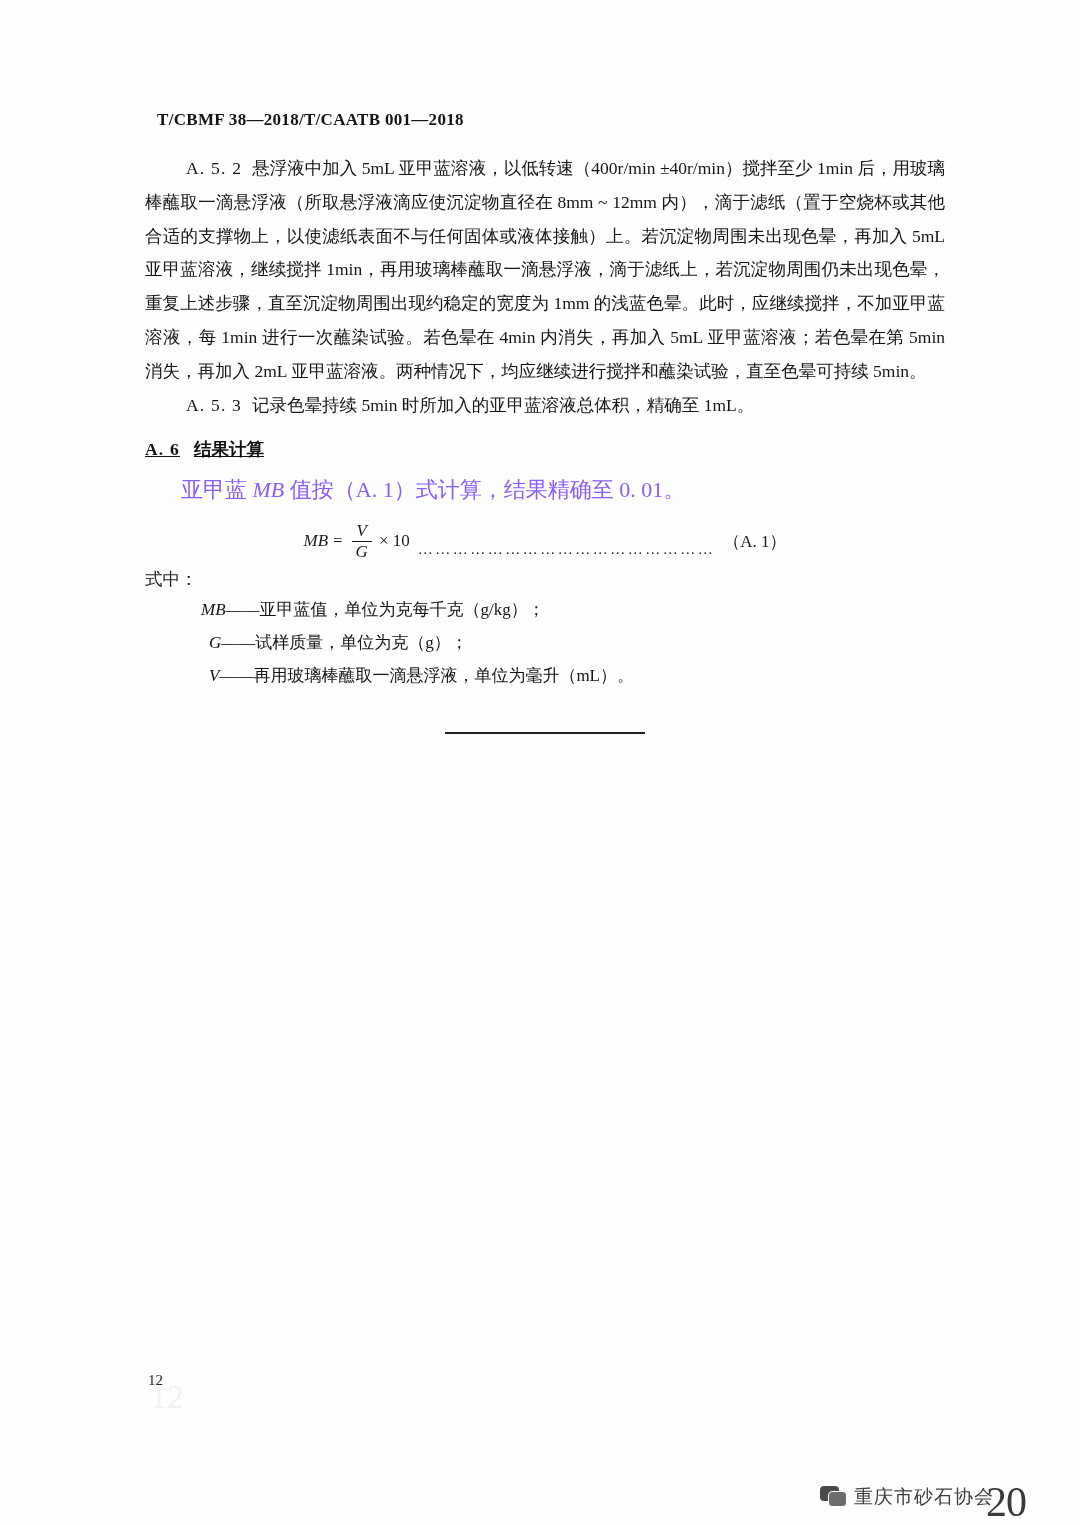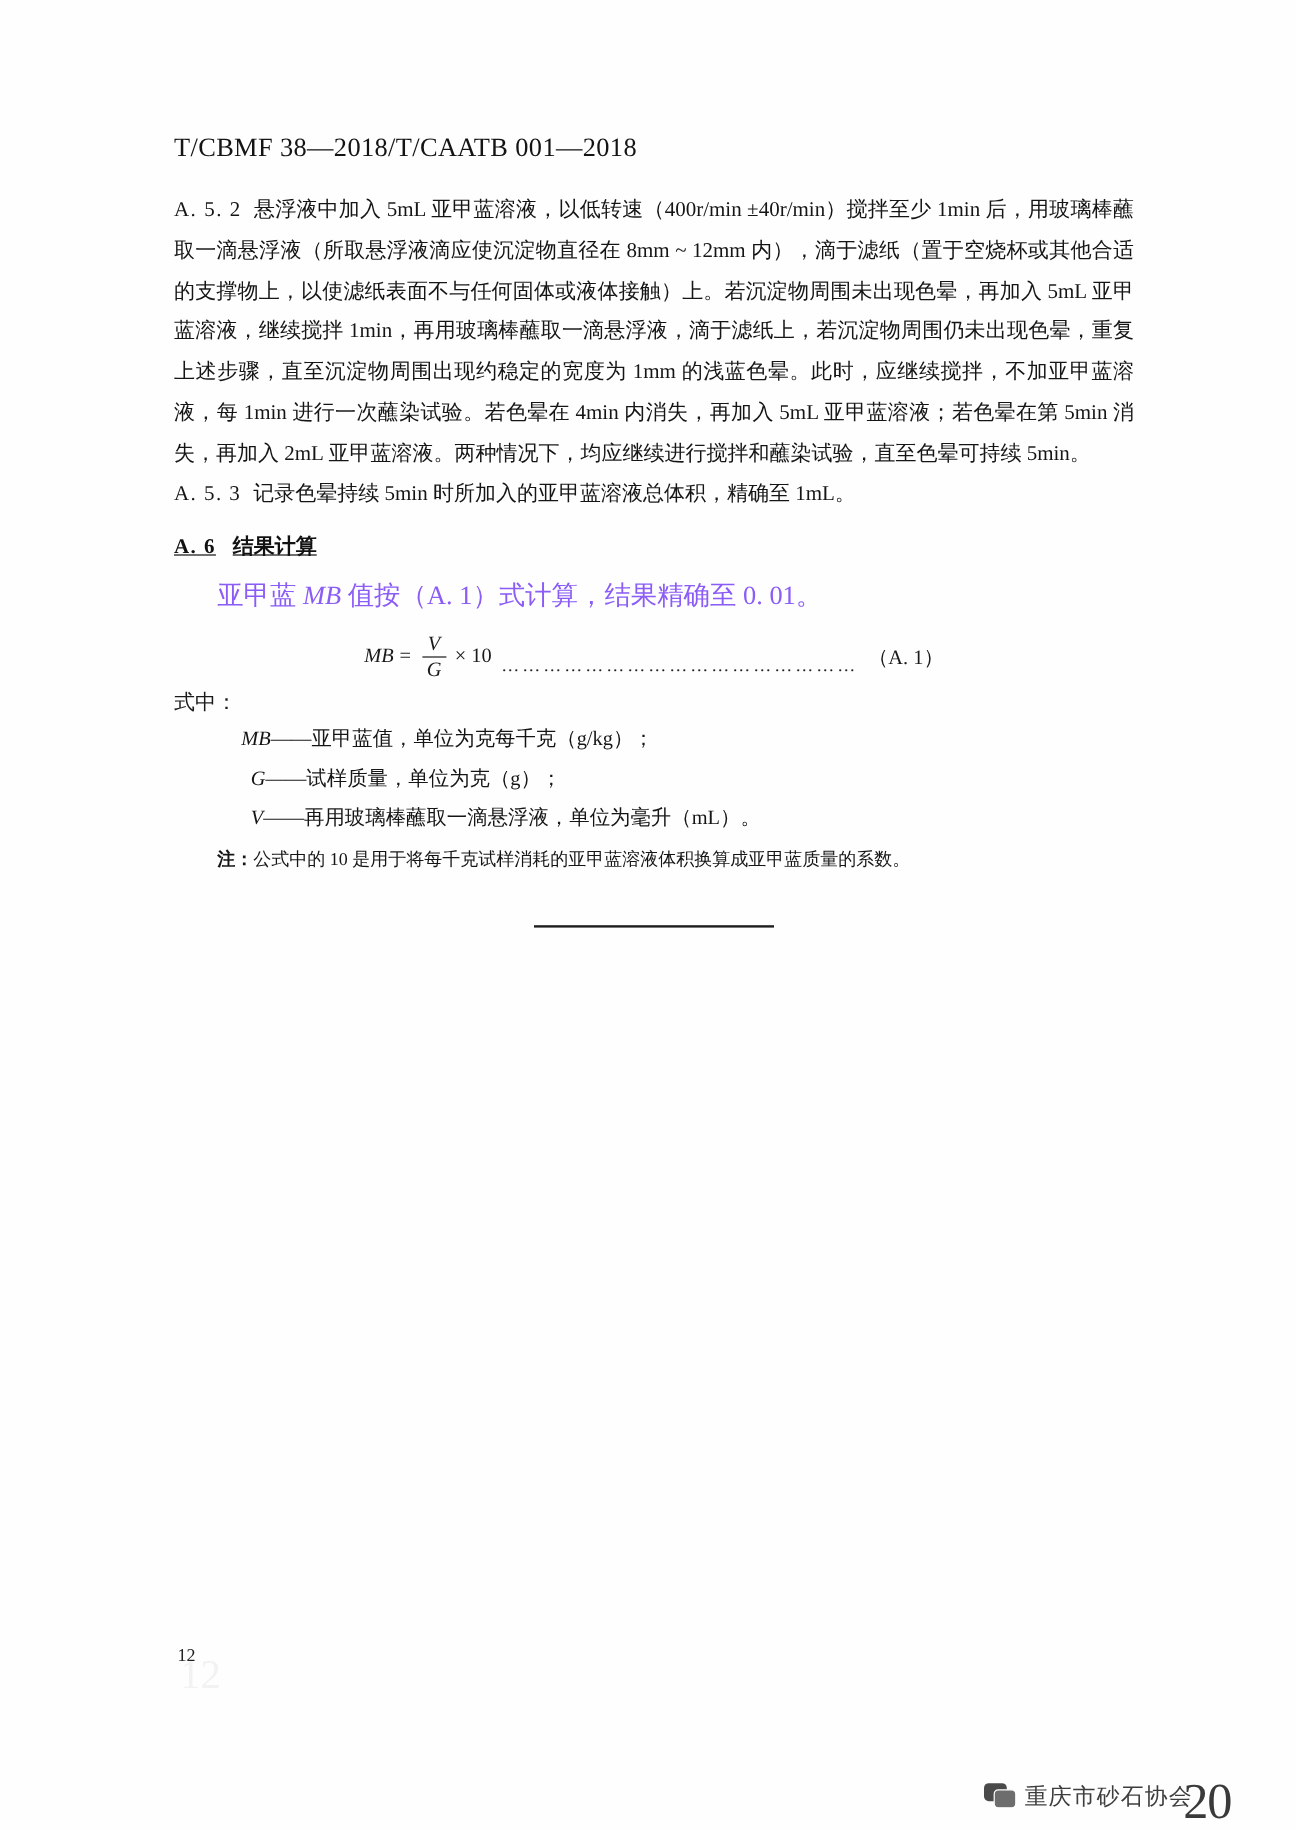--- a/index.html
+++ b/index.html
@@ -21,37 +21,39 @@
     background: #fefefe;
   }
   .content {
     position: absolute;
     left: 145px;
     top: 110px;
     width: 800px;
   }
   .header-code {
     font-family: "Liberation Serif", serif;
-    font-weight: normal;
-    font-size: 22px;
+    font-weight: bold;
+    font-size: 17px;
     letter-spacing: 0.3px;
     margin-bottom: 22px;
     color: #141414;
+    margin-left: 12px;
   }
   .para {
     font-size: 17.5px;
     line-height: 1.93;
     text-align: justify;
     text-justify: inter-ideograph;
     margin: 0 0 1px 0;
     color: #151515;
   }
   .para .num {
     letter-spacing: 1.2px;
     margin-right: 10px;
+    margin-left: 41px;
   }
   .sec-head {
     font-size: 17.5px;
     font-weight: bold;
     margin: 14px 0 8px 0;
     color: #111;
     text-decoration: underline;
   }
   .sec-head .sec-num {
     letter-spacing: 1.2px;
@@ -240,21 +242,20 @@
     </div>
 
     <p class="shizhong">式中：</p>
 
     <div class="deflist">
       <div class="defline"><span class="ital">MB</span><span>——亚甲蓝值，单位为克每千克（g/kg）；</span></div>
       <div class="defline" style="padding-left:8px;"><span class="ital">G</span><span>——试样质量，单位为克（g）；</span></div>
       <div class="defline" style="padding-left:8px;"><span class="ital">V</span><span>——再用玻璃棒蘸取一滴悬浮液，单位为毫升（mL）。</span></div>
     </div>
 
-    <p class="note"><span class="note-label">注：</span><span>公式中的 10 是用于将每千克试样消耗的亚甲蓝溶液体积换算成亚甲蓝质量的系数。</span></p>
 
     <div class="rule"></div>
 
   </div>
 
   <div class="ghost">12</div>
   <div class="page-number">12</div>
 
   <div class="watermark">
     <span class="wm-icon">

